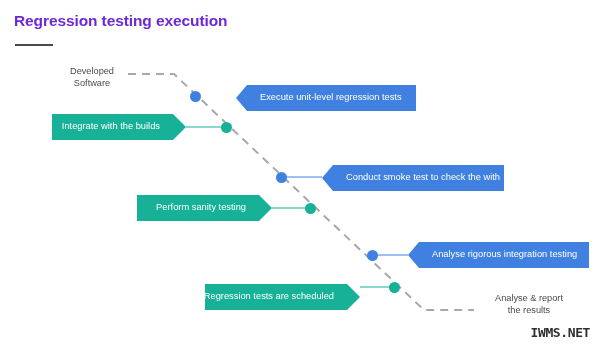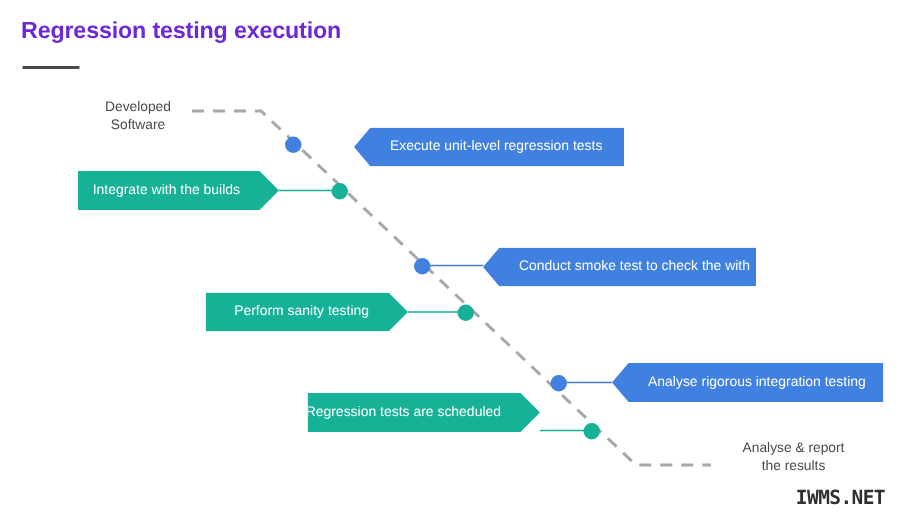--- a/index.html
+++ b/index.html
@@ -154,21 +154,21 @@
   </div>
 
   <div class="banner green" style="left:137px; top:195px; width:135px;">
     <span class="banner-label">Perform sanity testing</span>
   </div>
 
   <div class="banner blue" style="left:408px; top:242px; width:181px;">
     <span class="banner-label">Analyse rigorous integration testing</span>
   </div>
 
-  <div class="banner green" style="left:205px; top:262px; width:155px;">
+  <div class="banner green" style="left:205px; top:284px; width:155px;">
     <span class="banner-label">Regression tests are scheduled</span>
   </div>
 
   <div class="flow-text" style="left:481px; top:292px; width:96px;">
     <div>Analyse &amp; report</div>
     <div>the results</div>
   </div>
 
   <div id="watermark">IWMS.NET</div>
 

